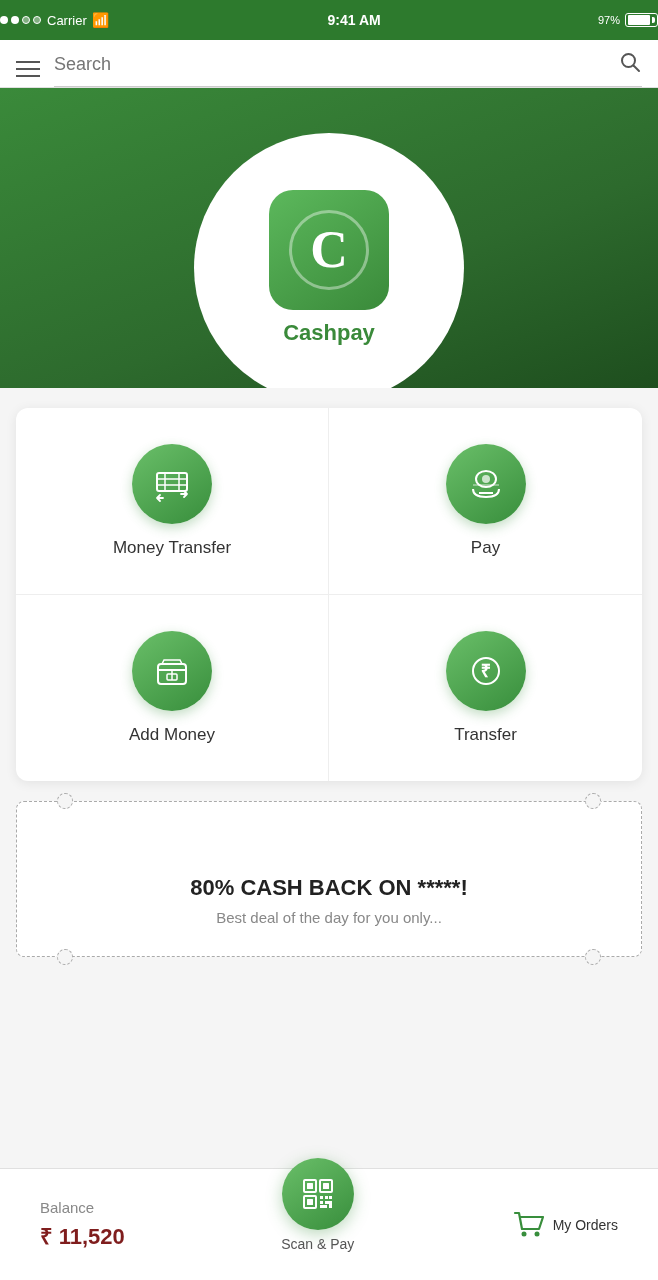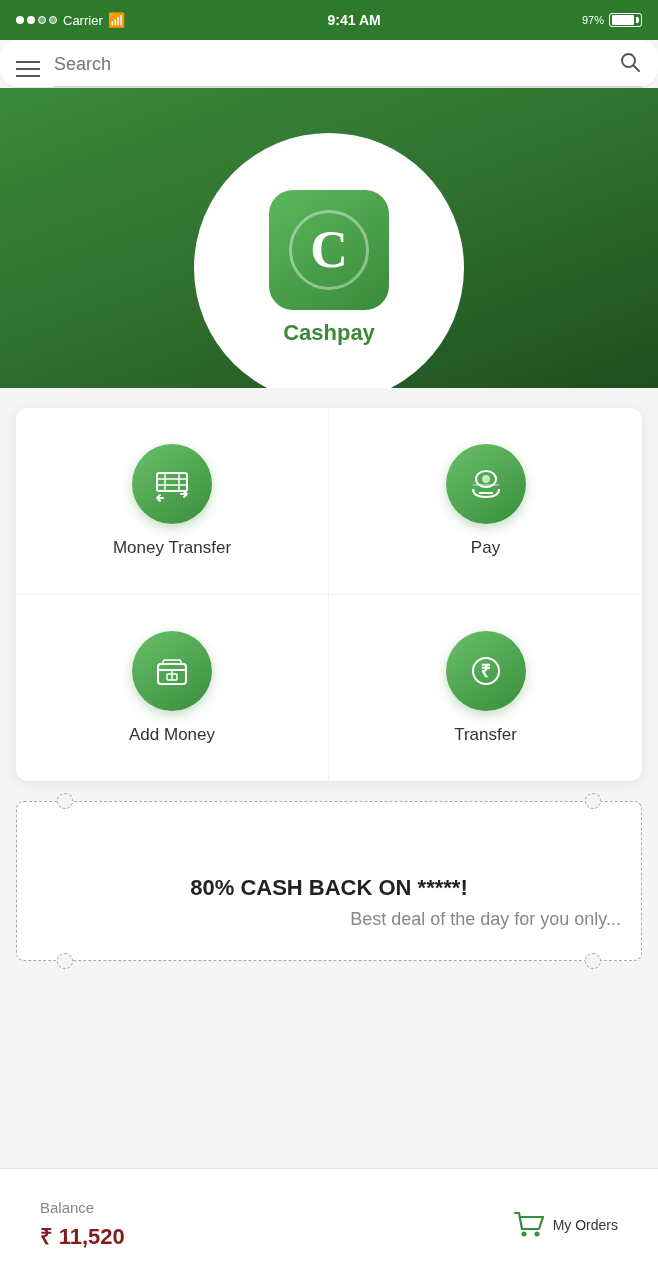--- a/index.html
+++ b/index.html
@@ -12,21 +12,21 @@
       overflow-x: hidden;
     }
 
     
     .status-bar {
       background: #2d7a2d;
       height: 40px;
       display: flex;
       align-items: center;
       justify-content: space-between;
-      padding: 0 16px;
+      padding: 0 0;
       color: white;
       font-size: 13px;
       font-weight: 500;
     }
     .status-left { display: flex; align-items: center; gap: 6px; }
     .status-dots { display: flex; gap: 3px; }
     .dot { width: 8px; height: 8px; border-radius: 50%; }
     .dot.filled { background: white; }
     .dot.empty { background: rgba(255,255,255,0.4); border: 1.5px solid white; }
     .wifi-icon { font-size: 14px; }
@@ -44,21 +44,20 @@
     }
 
     
     .header {
       background: #fff;
       padding: 10px 16px 0 16px;
       display: flex;
       align-items: center;
       gap: 14px;
       border-bottom: 1px solid #e0e0e0;
-      border-radius: 18px;
     }
     .hamburger {
       display: flex; flex-direction: column; gap: 5px; cursor: pointer;
     }
     .hamburger span { width: 24px; height: 2px; background: #555; display: block; }
     .search-container {
       flex: 1;
       display: flex;
       align-items: center;
       border-bottom: 1.5px solid #ccc;
@@ -194,23 +193,22 @@
     .promo-notch.bl { bottom: -9px; left: 40px; }
     .promo-notch.br { bottom: -9px; right: 40px; }
     .promo-title {
       font-size: 22px;
       font-weight: 700;
       color: #222;
       margin-bottom: 8px;
       margin-top: 43px;
     }
     .promo-subtitle {
-      font-size: 18px;
+      font-size: 15px;
       color: #888;
-      text-align: right;
     }
 
     
     .bottom-bar {
       position: fixed;
       bottom: 0;
       width: 658px;
       height: 112px;
       background: white;
       border-top: 1px solid #e0e0e0;
@@ -380,20 +378,41 @@
 </div>
 
 <div class="bottom-spacer"></div>
 
 <div class="bottom-bar">
   <div class="bottom-left">
     <span class="balance-label">Balance</span>
     <span class="balance-amount">₹ 11,520</span>
   </div>
 
+  <div class="scan-pay">
+    <div class="scan-circle">
+      <svg class="qr-svg" viewBox="0 0 36 36" fill="none">
+
+        <rect x="4" y="4" width="12" height="12" rx="1" stroke="white" stroke-width="2" fill="none"></rect>
+        <rect x="7" y="7" width="6" height="6" fill="white" rx="0.5"></rect>
+        <rect x="20" y="4" width="12" height="12" rx="1" stroke="white" stroke-width="2" fill="none"></rect>
+        <rect x="23" y="7" width="6" height="6" fill="white" rx="0.5"></rect>
+        <rect x="4" y="20" width="12" height="12" rx="1" stroke="white" stroke-width="2" fill="none"></rect>
+        <rect x="7" y="23" width="6" height="6" fill="white" rx="0.5"></rect>
+        <rect x="20" y="20" width="3" height="3" fill="white"></rect>
+        <rect x="25" y="20" width="3" height="3" fill="white"></rect>
+        <rect x="29" y="20" width="3" height="3" fill="white"></rect>
+        <rect x="20" y="25" width="3" height="3" fill="white"></rect>
+        <rect x="25" y="25" width="7" height="3" fill="white"></rect>
+        <rect x="29" y="25" width="3" height="7" fill="white"></rect>
+        <rect x="20" y="29" width="7" height="3" fill="white"></rect>
+      </svg>
+    </div>
+    <span class="scan-label">Scan &amp; Pay</span>
+  </div>
 
   <div class="my-orders">
     <svg width="36" height="36" viewBox="0 0 36 36" fill="none">
       <path d="M4 6 L8 6 L11 22 L28 22 L32 10 L10 10" stroke="#388e3c" stroke-width="2.2" stroke-linecap="round" stroke-linejoin="round" fill="none"></path>
       <circle cx="13" cy="27" r="2.5" fill="#388e3c"></circle>
       <circle cx="26" cy="27" r="2.5" fill="#388e3c"></circle>
     </svg>
     <span class="orders-label">My Orders</span>
   </div>
 </div>

